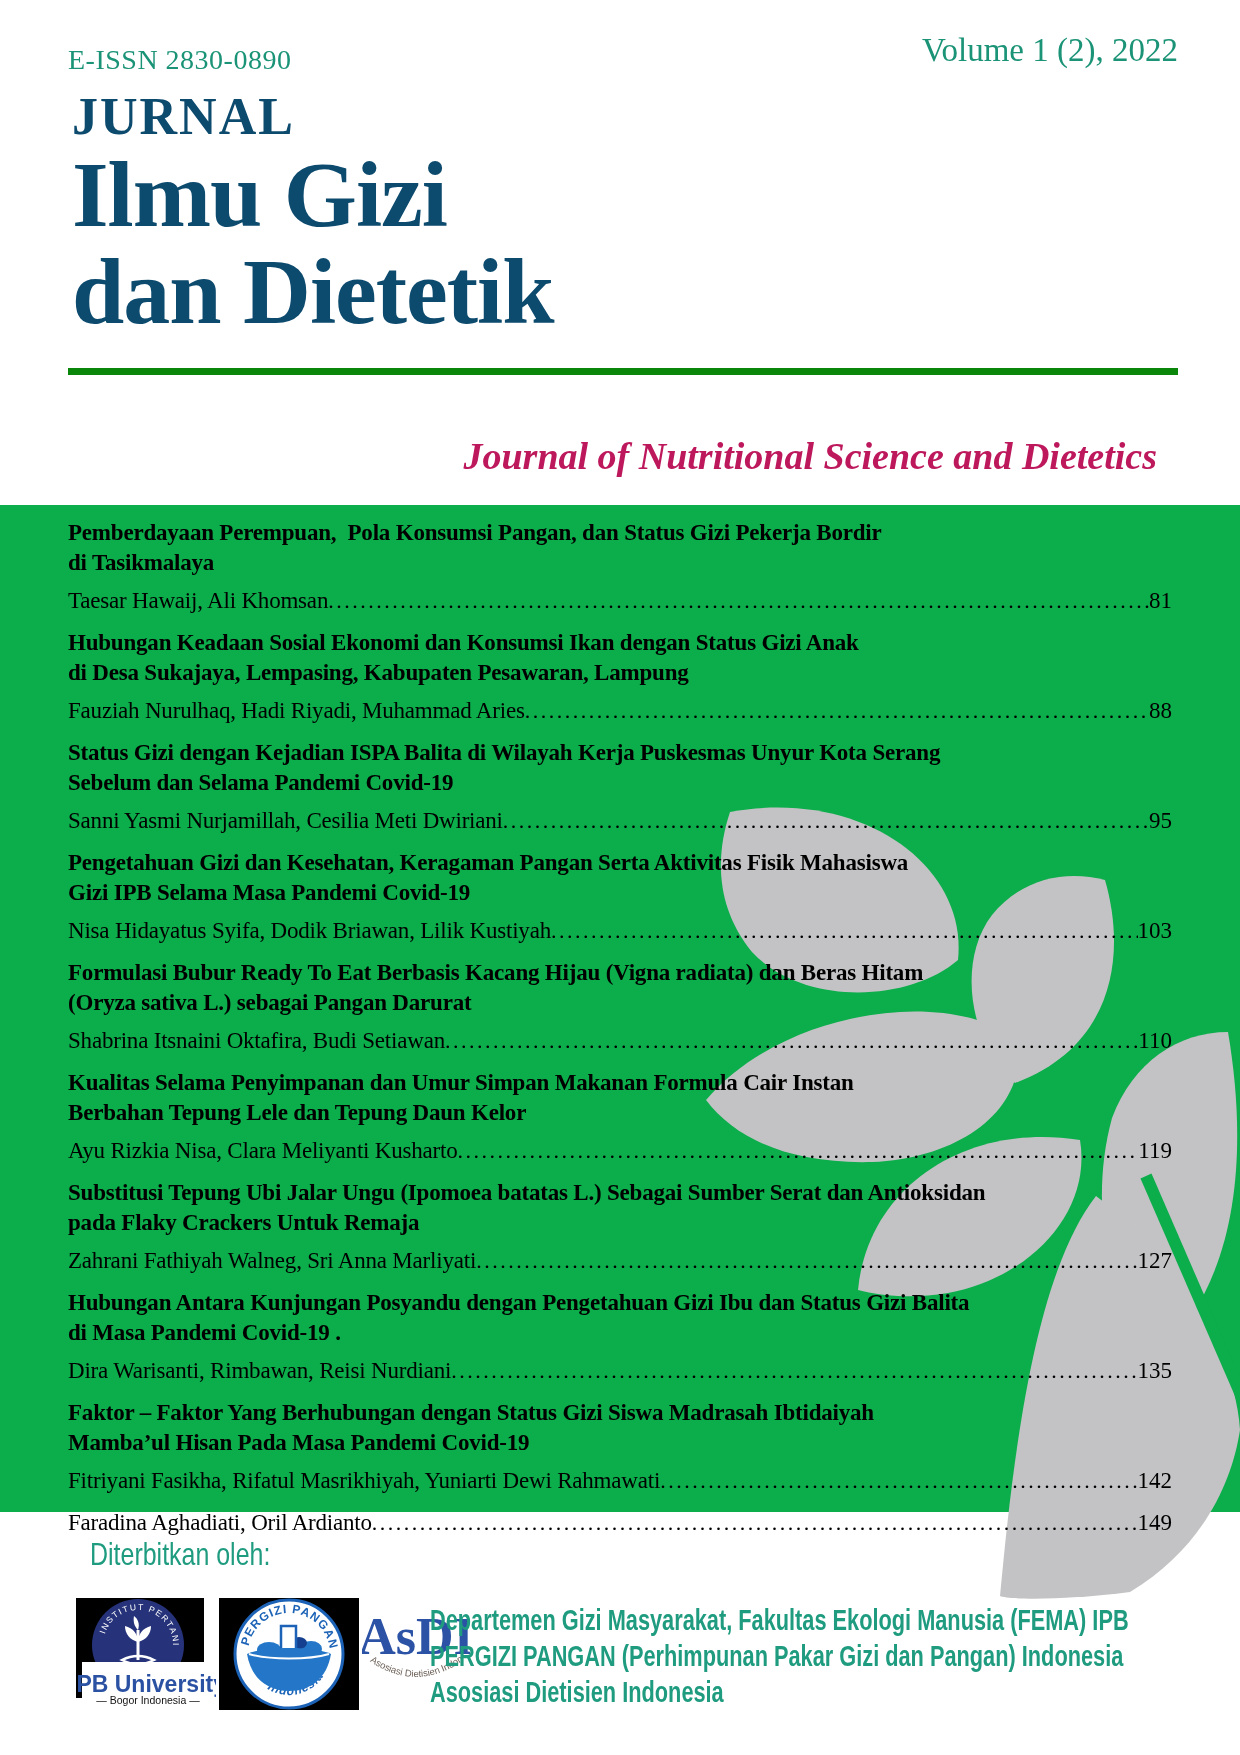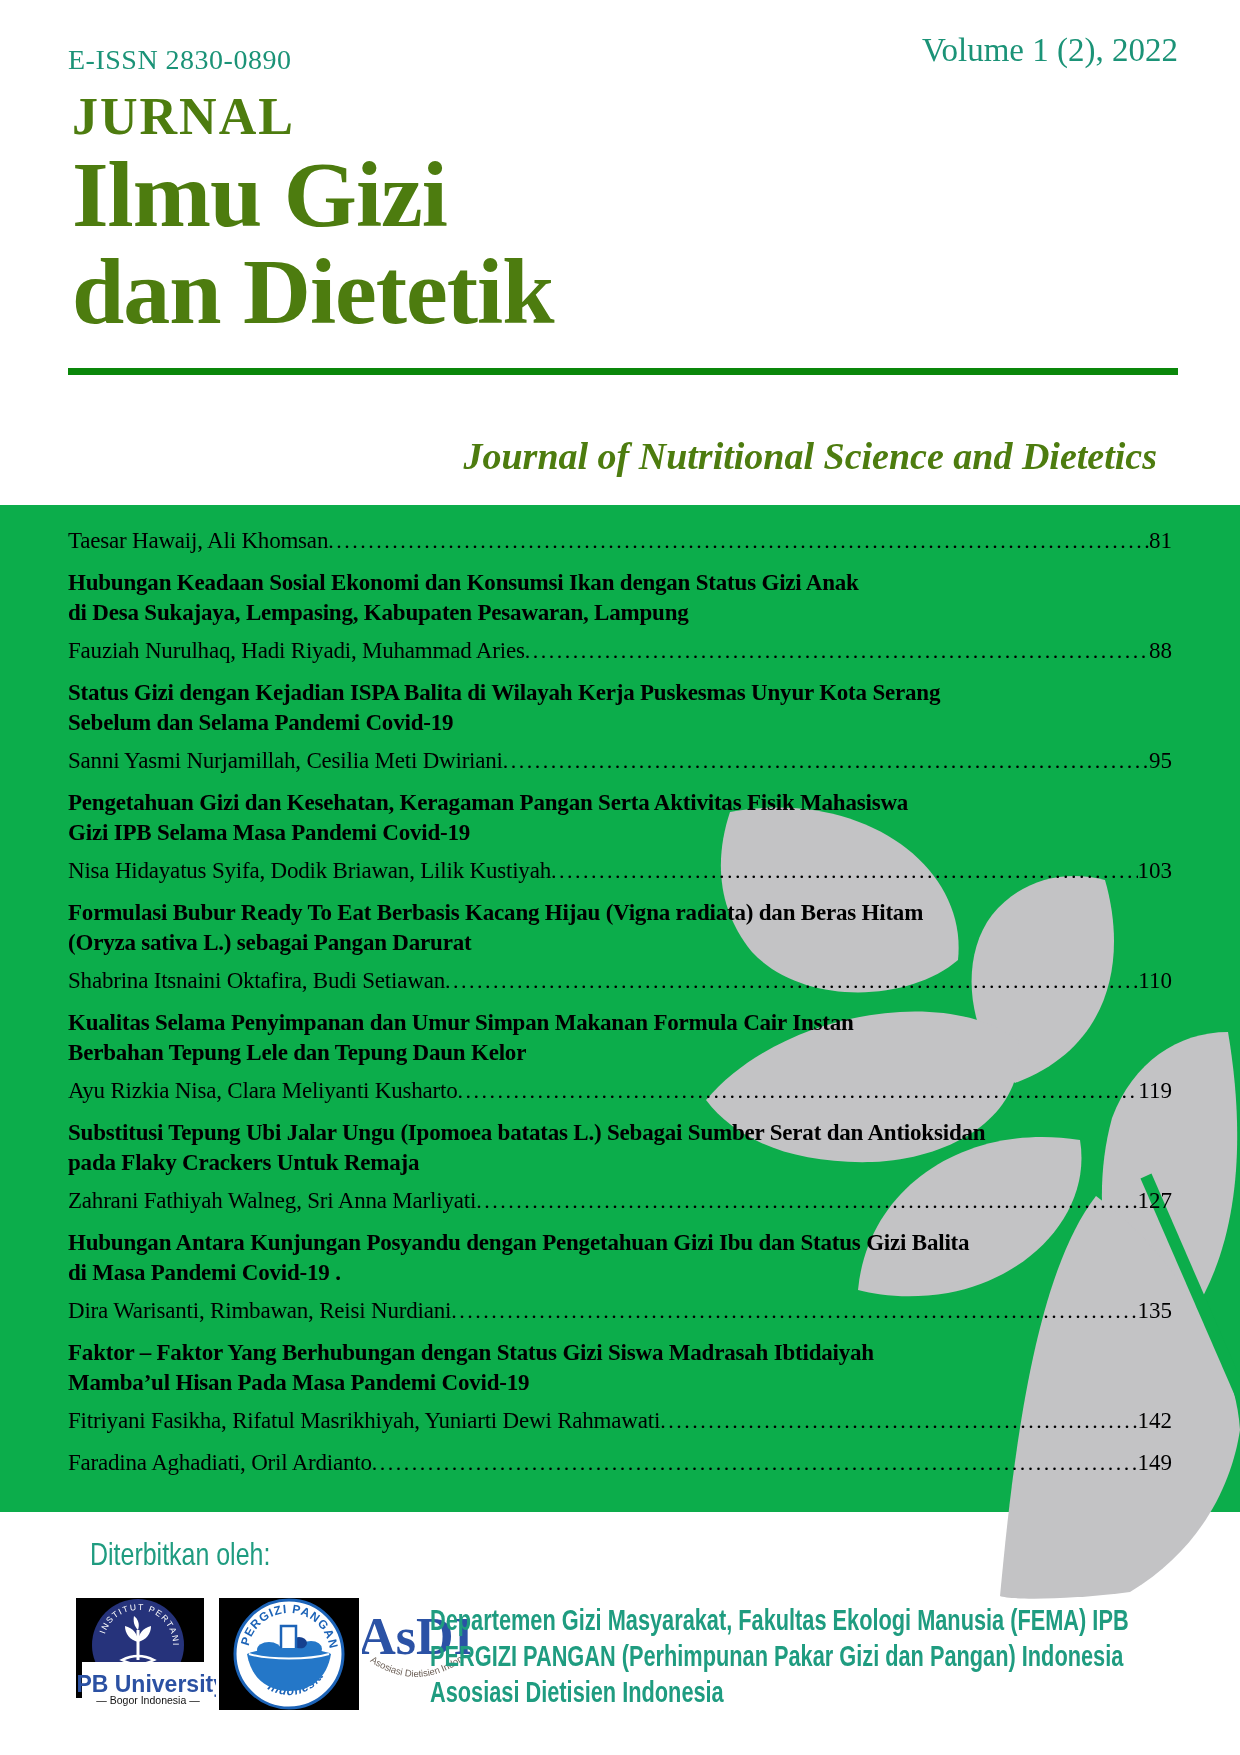--- a/index.html
+++ b/index.html
@@ -9,29 +9,29 @@
     margin:0 auto;
   }
   
   .eissn{
     position:absolute; left:68px; top:44px; font-size:28px; letter-spacing:.5px;
     color:#1B9377;
   }
   .volume{
     position:absolute; right:62px; top:32px; font-size:33px; color:#1B9377;text-align:center;
   }
-  .masthead{position:absolute; left:72px; top:88px; color:#4d7c0f;}
+  .masthead{position:absolute; left:72px; top:88px; color:#0c4a6e;}
   .mast-small{font-size:52px; font-weight:bold; letter-spacing:2px; line-height:58px;}
   .mast-big{font-size:94px; font-weight:bold; line-height:97px; letter-spacing:-1px;}
   .rule{
     position:absolute; left:68px; right:62px; top:368px; height:7px; background:#0A870A;
   }
   .subtitle{
     position:absolute; right:83px; top:434px; font-size:38px; font-weight:bold;
-    font-style:italic; color:#4d7c0f;
+    font-style:italic; color:#be185d;
   }
   
   .toc-panel{
     position:absolute; left:0; right:0; top:505px; height:1007px; background:#0CAD4B; z-index:1;
   }
   .leaves{position:absolute; left:0; top:0; z-index:2; pointer-events:none;}
   .toc{
     position:absolute; left:68px; right:68px; top:505px; z-index:3; padding-top:13px; color:#000;
   }
   .entry{margin-bottom:12px;}
@@ -91,20 +91,22 @@
       <path d="M1228,1032 C1248,1150 1240,1280 1158,1355 C1108,1310 1088,1205 1112,1118 C1133,1062 1178,1032 1228,1032 Z"></path>
       <path d="M858,1290 C868,1185 968,1122 1080,1140 C1092,1212 1030,1278 948,1293 C912,1299 880,1296 858,1290 Z"></path>
       <path d="M1096,1196 C1172,1252 1235,1350 1240,1430 C1232,1482 1203,1548 1130,1592 C1068,1600 1010,1600 1000,1596 C1012,1470 1032,1278 1096,1196 Z"></path>
     </g>
     <path d="M1146,1176 L1258,1434" stroke="#0CAD4B" stroke-width="12" fill="none"></path>
     <path d="M1246,1436 L1130,1592" stroke="#C3C3C5" stroke-width="0" fill="none"></path>
   </svg>
 
   <div class="toc" id="toc">
     <div class="entry">
+      <div class="etitle">Pemberdayaan Perempuan,  Pola Konsumsi Pangan, dan Status Gizi Pekerja Bordir
+di Tasikmalaya</div>
       <div class="arow">
         <span class="eauthors">Taesar Hawaij, Ali Khomsan</span>
         <span class="leader"></span>
         <span class="epage">81</span>
       </div>
     </div>
 
     <div class="entry">
       <div class="etitle">Hubungan Keadaan Sosial Ekonomi dan Konsumsi Ikan dengan Status Gizi Anak
 di Desa Sukajaya, Lempasing, Kabupaten Pesawaran, Lampung</div>

